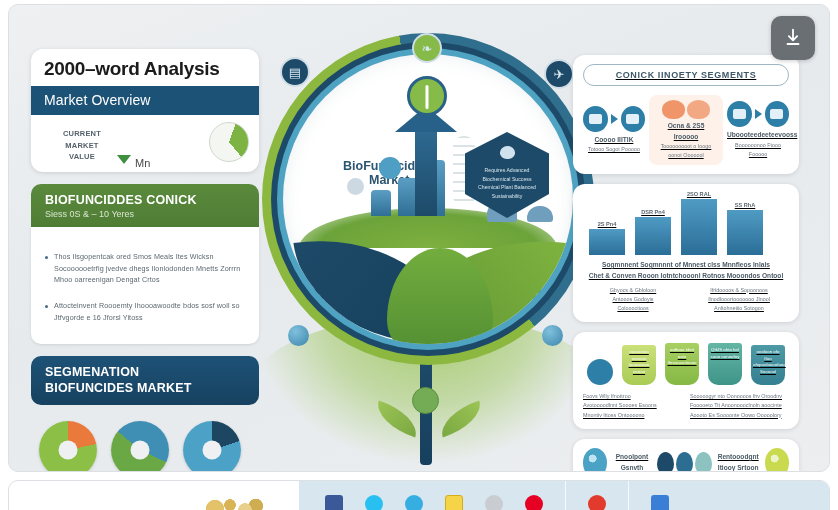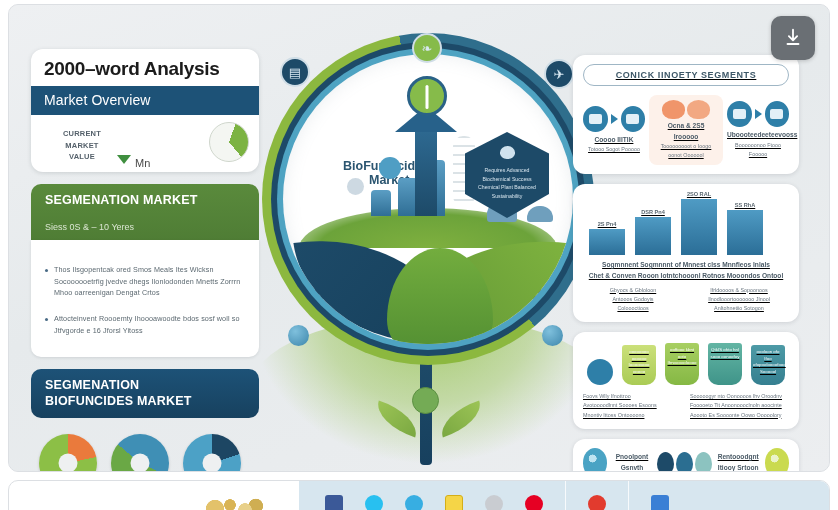--- a/index.html
+++ b/index.html
@@ -74,21 +74,21 @@
     border-radius: 10px 10px 0 0;
     padding: 9px 14px 8px 14px;
   }
   .panel-navy {
     margin-top: 12px;
     background: linear-gradient(180deg,#1d5277 0%, #17415f 100%);
     border-radius: 10px;
     padding: 9px 14px 9px 14px;
   }
   .panel-h { color:#fff; font-size:12.5px; font-weight:bold; letter-spacing:.2px; line-height:1.25; }
-  .panel-sub { color:#dbe6d2; font-size:9px; margin-top:13px; filter: blur(.3px); }
+  .panel-sub { color:#dbe6d2; font-size:9px; margin-top:0; filter: blur(.3px); }
 
   .body-card {
     background:#ffffff; border-radius: 0 0 10px 10px;
     padding: 10px 14px 12px 14px;
     box-shadow: 0 1px 3px rgba(60,70,80,.14);
   }
   .bullet { display:flex; gap:6px; margin-bottom:8px;margin-top:14px; }
   .bullet .dot { width:3px;height:3px;border-radius:50%;background:#4a6b86;margin-top:5px;flex:0 0 auto; }
   .blurtext {
     font-size: 7.2px; line-height: 1.65; color:#5b6870;
@@ -338,21 +338,21 @@
           <div class="bar-navy">Market Overview</div>
           <div class="kpi-row">
             <div class="kpi-label">Current Market Value</div>
             <div class="kpi-arrow"></div>
             <div class="kpi-unit">Mn</div>
             <div class="kpi-pie"></div>
           </div>
         </div>
 
         <div class="panel-green">
-          <div class="panel-h">SEGMENATION MARKET</div>
+          <div class="panel-h">BIOFUNCIDDES CONICK</div>
           <div class="panel-sub">Siess 0S &amp; – 10 Yeres</div>
         </div>
         <div class="body-card">
           <div class="bullet">
             <span class="dot"></span>
             <span class="blurtext">Thos Ilsgopentcak ored Smos Meals Ites Wicksn Socoooooetrfig jvedve dhegs Ilonlodonden Mnetts Zorrrn Mhoo oarreenigan Dengat Crtos</span>
           </div>
           <div class="bullet">
             <span class="dot"></span>
             <span class="blurtext">Attocteinvent Roooemty Ihoooawoodte bdos sosf woll so Jtfvgorde e 16 Jforsl Yitoss</span>

